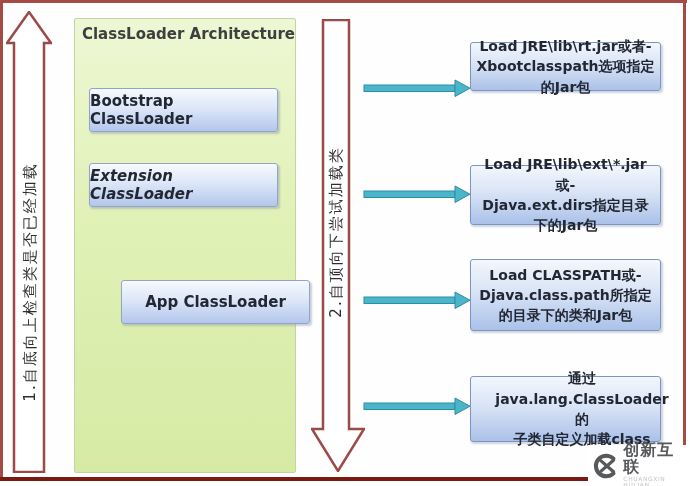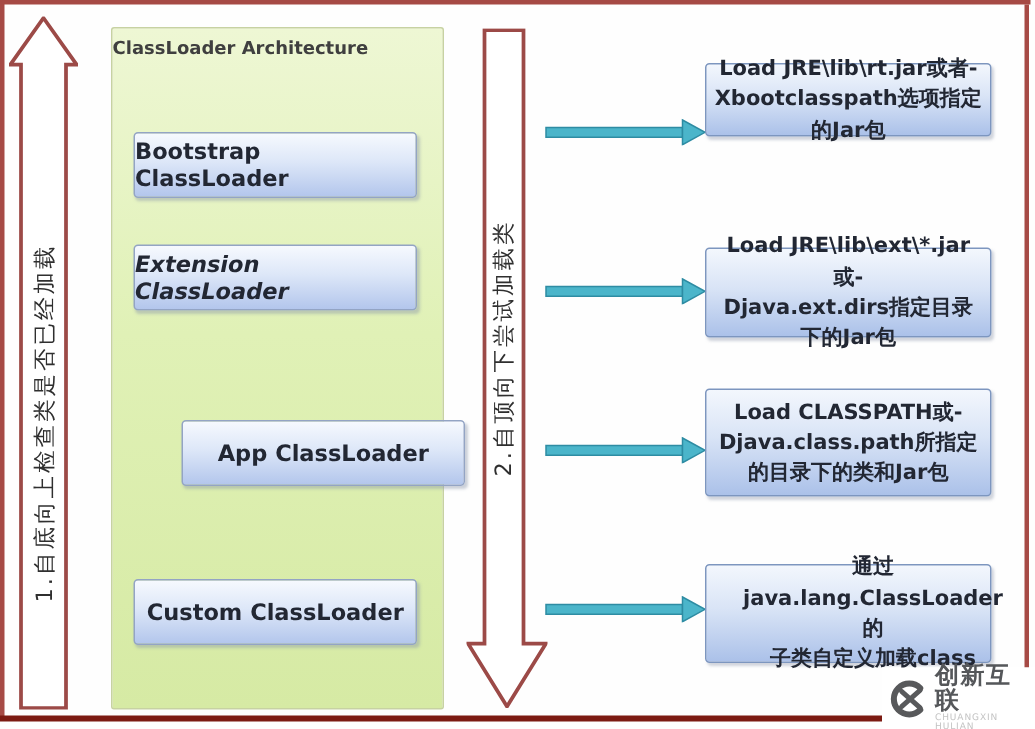--- a/index.html
+++ b/index.html
@@ -28,21 +28,21 @@
   .v-label-left{left:30px;top:282px;}
   .v-label-mid{left:336px;top:232px;}
 
   
   .panel{
     position:absolute;left:74px;top:18px;width:222px;height:455px;
     background:linear-gradient(180deg,#eef7d4 0%,#e0f1b6 45%,#d6eaa4 100%);
     border:1px solid #c7d2a2;border-radius:2px;box-sizing:border-box;
   }
   .panel-title{
-    text-align:left;padding-top:6px;font-size:12px;font-weight:bold;color:#3f3f3f;
+    text-align:right;padding-top:6px;font-size:15px;font-weight:bold;color:#3f3f3f;
   }
   .loader-box{
     position:absolute;left:14px;width:189px;height:44px;box-sizing:border-box;
     border:1px solid #93a4c4;border-radius:3px;
     background:linear-gradient(180deg,#f6f9fe 0%,#dde7f8 45%,#b3c6ec 100%);
     box-shadow:1.5px 2px 2px rgba(140,150,170,.45);
     display:flex;align-items:center;justify-content:center;
     font-size:15px;font-weight:bold;color:#222733;
   }
   .lb1{top:41px;margin-top:28px;} .lb2{top:144px;font-style:italic;} .lb3{top:261px;margin-left:32px;} .lb4{top:367px;}
@@ -92,23 +92,20 @@
     <div class="panel-title">ClassLoader Architecture</div>
     <div class="loader-box lb1">
       <span>Bootstrap ClassLoader</span>
     </div>
     <div class="loader-box lb2">
       <span>Extension ClassLoader</span>
     </div>
     <div class="loader-box lb3">
       <span>App ClassLoader</span>
     </div>
-    <div class="loader-box lb4">
-      <span>Custom ClassLoader</span>
-    </div>
   </div>
 
   <svg class="big-arrow down-arrow" width="54" height="453" viewBox="0 0 54 453">
     <polygon points="12,1 38,1 38,410 53,410 27,452 1,410 12,410" fill="#ffffff" stroke="#9c4a47" stroke-width="2.5" stroke-linejoin="miter"></polygon>
   </svg>
   <div class="v-label v-label-mid">2.自顶向下尝试加载类</div>
 
   <svg class="flow-arrow fa1" viewBox="0 0 108 18">
     <rect x="1" y="6" width="91" height="6.5" fill="#4bb5ca" stroke="#2e8ca3" stroke-width="1"></rect>
     <polygon points="92,1 107,9.2 92,17.5" fill="#4bb5ca" stroke="#2e8ca3" stroke-width="1"></polygon>

